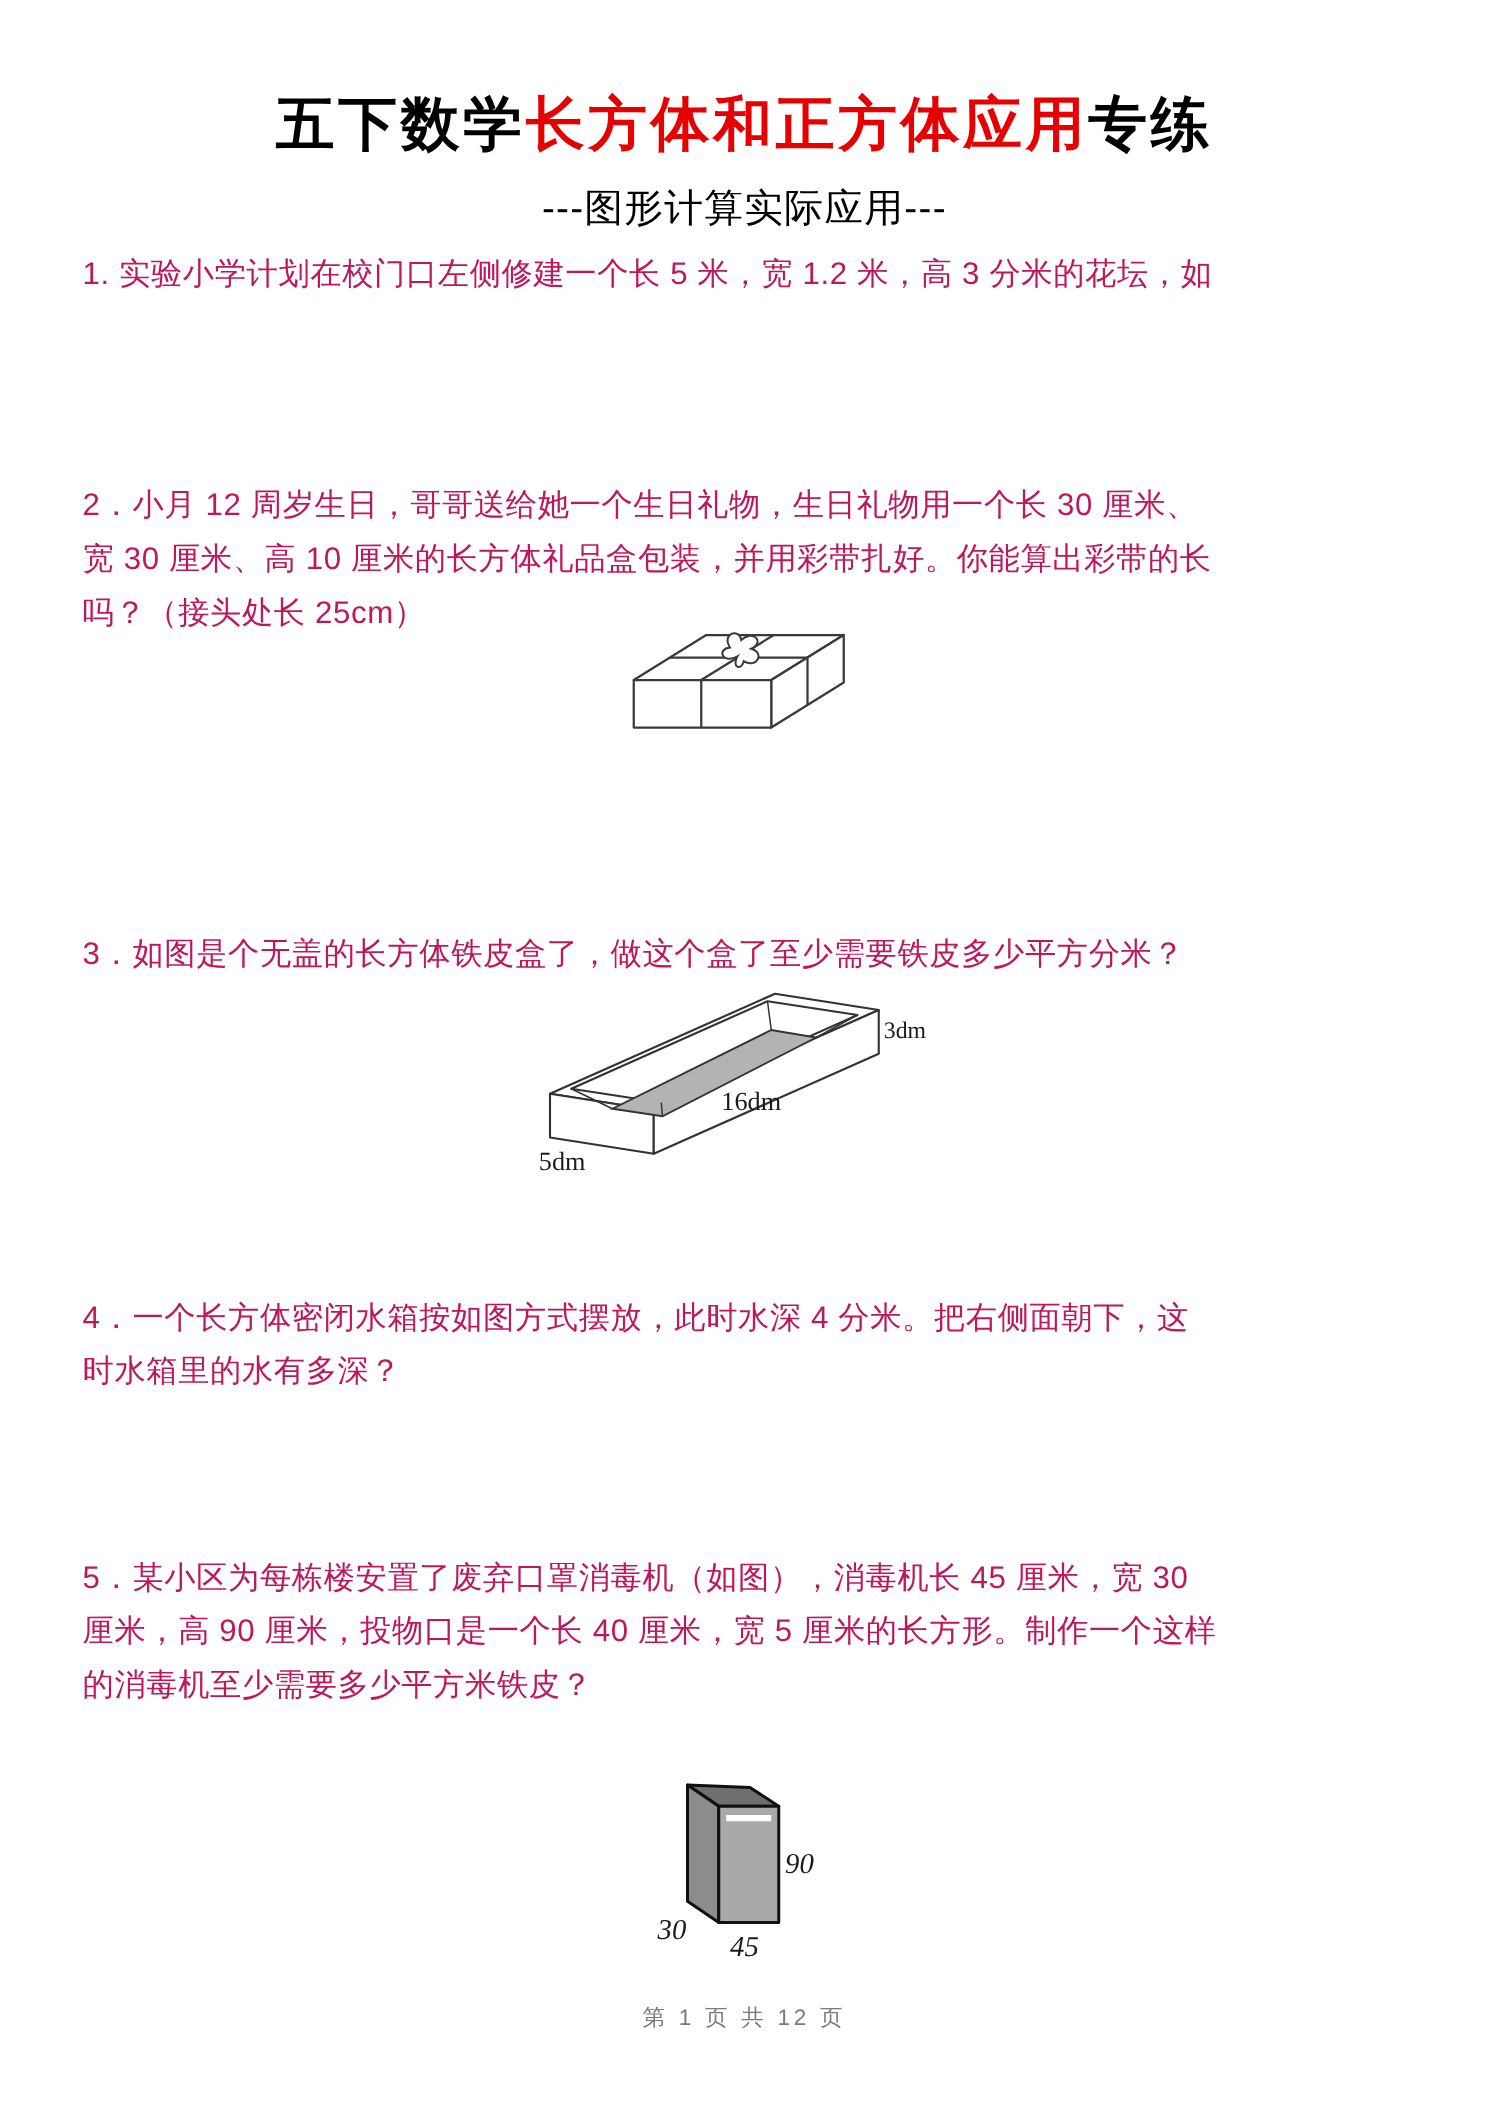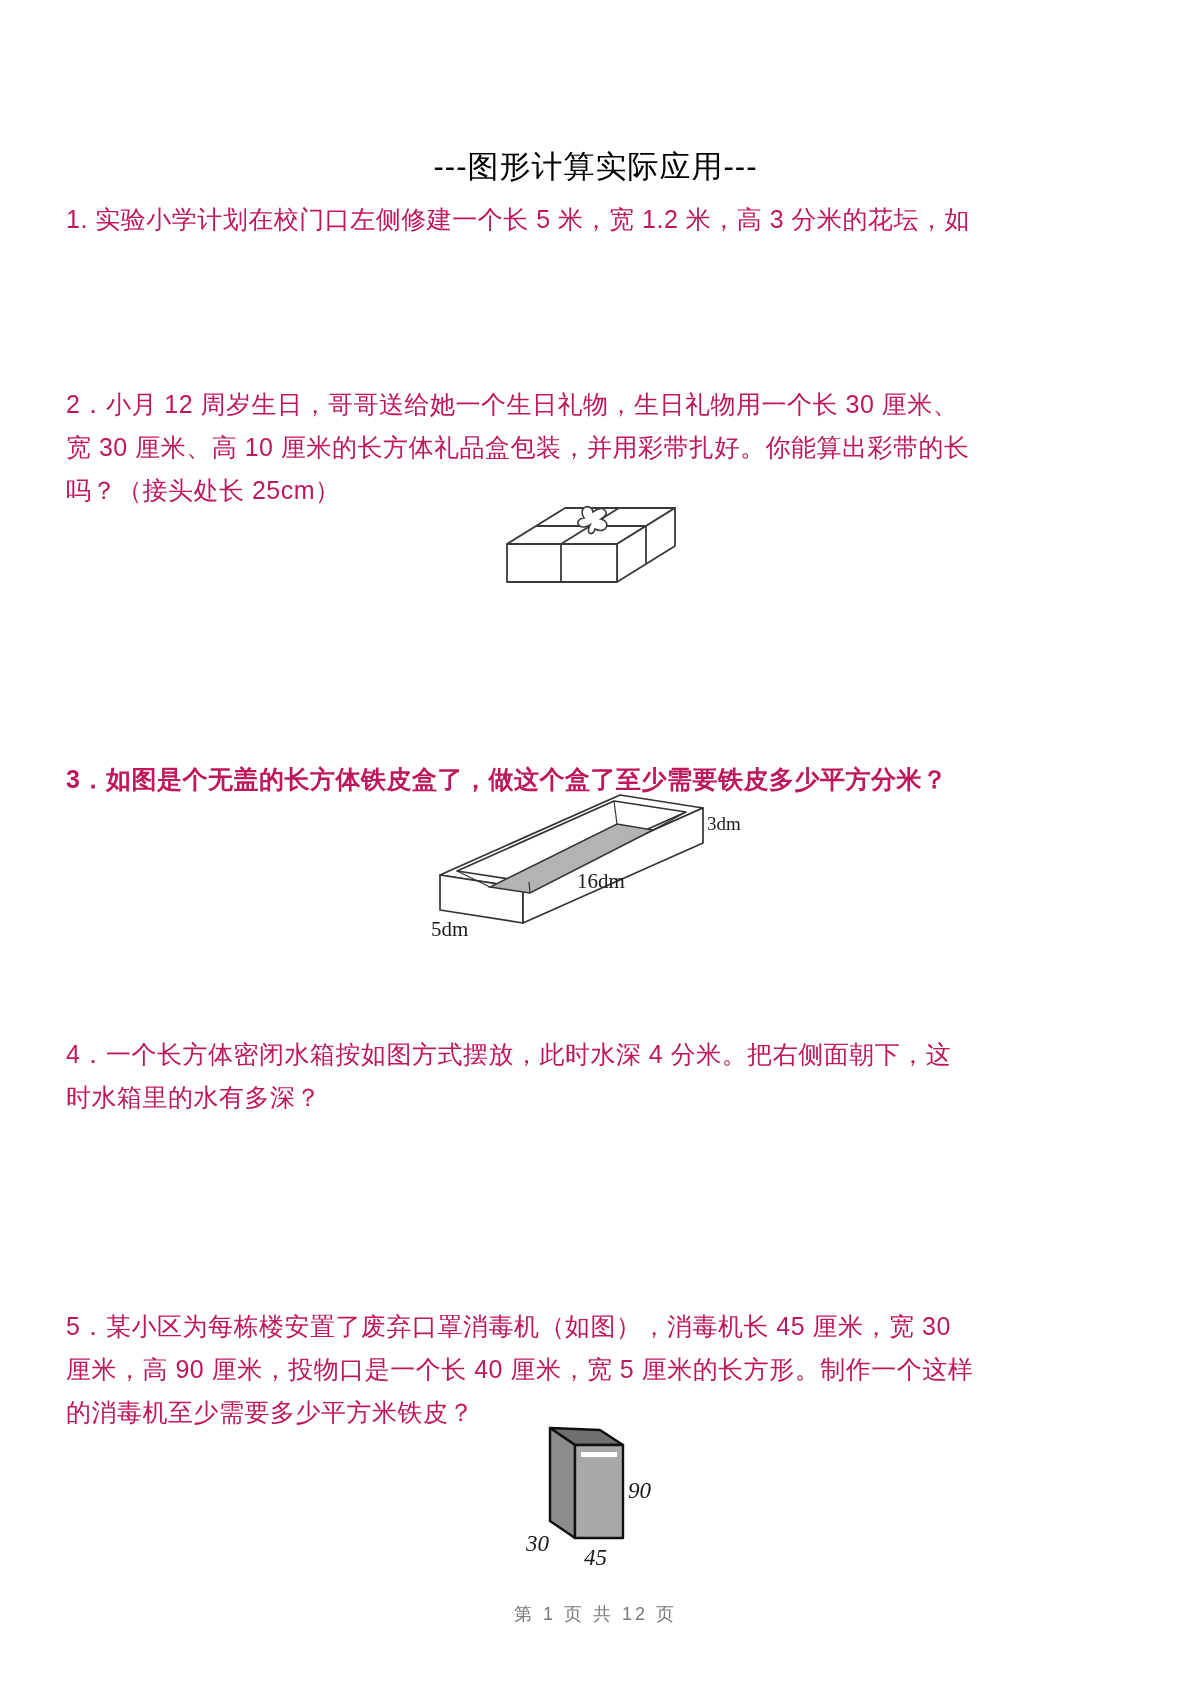--- a/index.html
+++ b/index.html
@@ -44,20 +44,23 @@
     font-size:18px; letter-spacing:3px;
     color:#7a7a7a;
     white-space:nowrap;
   }
 </style>
 </head>
 <body>
 
 <div class="page">
 
+  <div class="title">
+    <span>五下数学</span><span class="hl">长方体和正方体应用</span><span>专练</span>
+  </div>
 
   <div class="subtitle">---图形计算实际应用---</div>
 
   <div class="para" style="top:198px;">
     <div class="line">1. 实验小学计划在校门口左侧修建一个长 5 米，宽 1.2 米，高 3 分米的花坛，如</div>
   </div>
 
   <div class="para" style="top:383px;">
     <div class="line">2．小月 12 周岁生日，哥哥送给她一个生日礼物，生日礼物用一个长 30 厘米、</div>
     <div class="line">宽 30 厘米、高 10 厘米的长方体礼品盒包装，并用彩带扎好。你能算出彩带的长</div>
@@ -79,21 +82,21 @@
       </g>
       <path d="M115,33
                C103,40 98,27 109,26
                C102,15 116,10 118,20
                C128,11 137,22 126,27
                C137,30 131,43 120,37
                C118,45 110,42 115,33 Z" fill="#ffffff" stroke="#3a3a3a" stroke-width="1.6"></path>
     </svg>
   </div>
 
-  <div class="para" style="top:758px;font-weight:bold;">
+  <div class="para" style="top:742px;">
     <div class="line">3．如图是个无盖的长方体铁皮盒了，做这个盒了至少需要铁皮多少平方分米？</div>
   </div>
 
   <div class="fig" style="left:405px; top:778px;">
     <svg width="348" height="175" viewBox="0 0 348 175">
       <g fill="#ffffff" stroke="#333333" stroke-width="1.7" stroke-linejoin="round">
         <path d="M35,97 L118,110 L298,30 L215,17 Z"></path>
         <path d="M35,97 L118,110 L118,145 L35,132 Z"></path>
         <path d="M118,110 L298,30 L298,65 L118,145 Z"></path>
         <path d="M52,93 L124,104 L281,34 L209,23 Z"></path>
@@ -110,21 +113,21 @@
       <text class="dim" x="26" y="158" font-size="21">5dm</text>
     </svg>
   </div>
 
   <div class="para" style="top:1033px;">
     <div class="line">4．一个长方体密闭水箱按如图方式摆放，此时水深 4 分米。把右侧面朝下，这</div>
     <div class="line">时水箱里的水有多深？</div>
   </div>
 
 
-  <div class="para" style="top:1305px;">
+  <div class="para" style="top:1241px;">
     <div class="line">5．某小区为每栋楼安置了废弃口罩消毒机（如图），消毒机长 45 厘米，宽 30</div>
     <div class="line">厘米，高 90 厘米，投物口是一个长 40 厘米，宽 5 厘米的长方形。制作一个这样</div>
     <div class="line">的消毒机至少需要多少平方米铁皮？</div>
   </div>
 
   <div class="fig" style="left:488px; top:1415px;font-style:italic;">
     <svg width="185" height="160" viewBox="0 0 185 160">
       <g stroke="#101010" stroke-width="2.4" stroke-linejoin="round">
         <path d="M62,13 L112,15 L135,30 L87,30 Z" fill="#6f6f6f"></path>
         <path d="M62,13 L87,30 L87,123 L62,106 Z" fill="#8c8c8c"></path>

